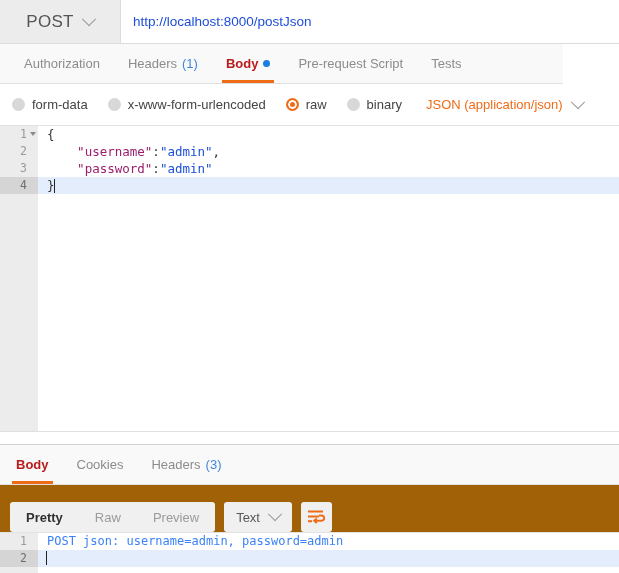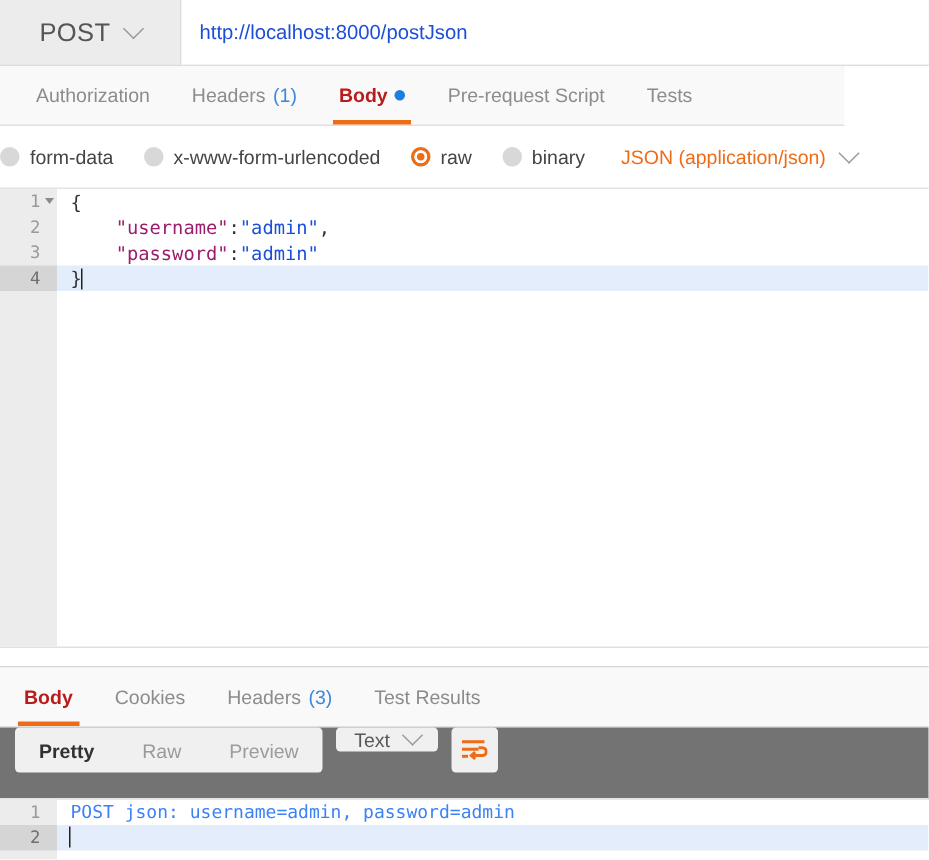--- a/index.html
+++ b/index.html
@@ -112,20 +112,21 @@
   
   .mode-row {
     position: absolute;
     left: 0; top: 84px;
     width: 619px; height: 42px;
     background: #ffffff;
     border-bottom: 1px solid #e3e3e3;
     box-sizing: border-box;
     display: flex;
     align-items: center;
+    padding-left: 12px;
   }
   .radio-item {
     display: flex;
     align-items: center;
     gap: 7px;
     margin-right: 20px;
     cursor: pointer;
     color: #444444;
     font-size: 13px;
   }
@@ -242,25 +243,25 @@
     display: flex;
     align-items: stretch;
     padding-left: 2px;
   }
 
   
   .res-toolbar {
     position: absolute;
     left: 0; top: 485px;
     width: 619px; height: 48px;
-    background: #737373;
+    background: #a16207;
     border-bottom: 1px solid #e3e3e3;
     box-sizing: border-box;
     display: flex;
-    align-items: flex-start;
+    align-items: flex-end;
     padding-left: 10px;
     gap: 9px;
   }
   .seg {
     display: flex;
     background: #f0f0f0;
     border-radius: 3px;
     overflow: hidden;
     height: 30px;
     align-items: stretch;
@@ -273,21 +274,21 @@
     color: #9b9b9b;
     cursor: pointer;
   }
   .seg-btn.active { color: #313131; font-weight: bold; }
   .drop-btn {
     display: flex;
     align-items: center;
     gap: 10px;
     background: #f0f0f0;
     border-radius: 3px;
-    height: 16px;
+    height: 30px;
     padding: 0 12px;
     font-size: 13px;
     color: #585858;
     cursor: pointer;
     box-sizing: border-box;
   }
   .icon-btn {
     width: 31px; height: 30px;
     background: #f0f0f0;
     border-radius: 3px;
@@ -391,23 +392,20 @@
   <div class="rtab active">
     <span>Body</span>
   </div>
   <div class="rtab">
     <span>Cookies</span>
   </div>
   <div class="rtab">
     <span>Headers</span>
     <span class="tab-count">(3)</span>
   </div>
-  <div class="rtab">
-    <span>Test Results</span>
-  </div>
 </div>
 
 <div class="res-toolbar">
   <div class="seg">
     <div class="seg-btn active">
       <span>Pretty</span>
     </div>
     <div class="seg-btn">
       <span>Raw</span>
     </div>

